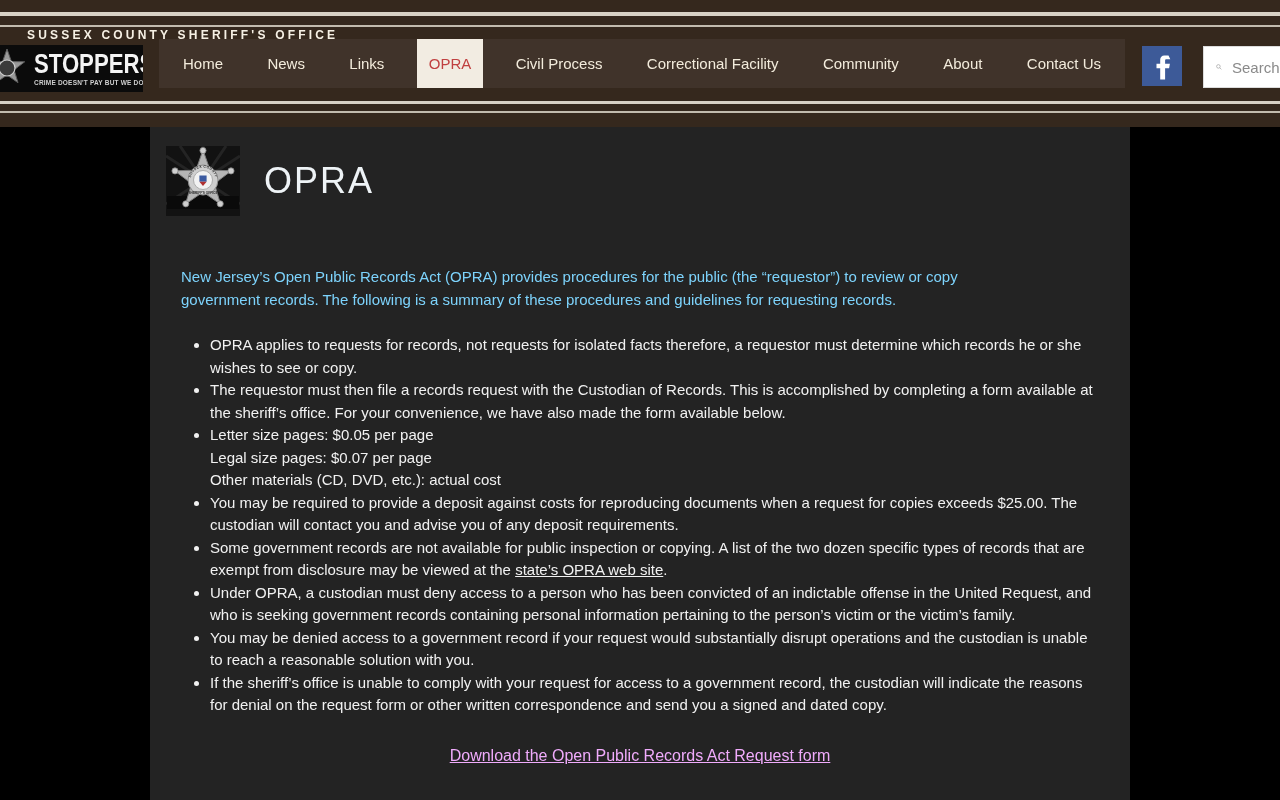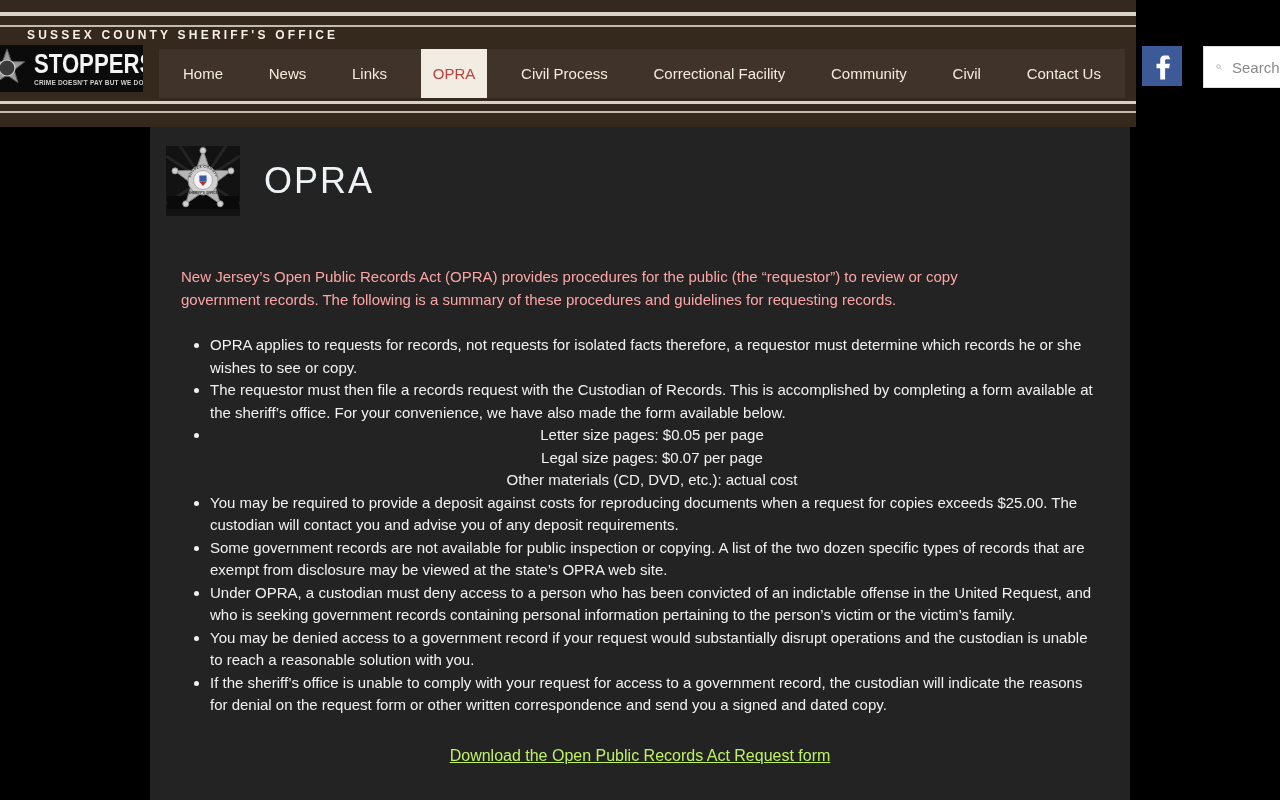--- a/index.html
+++ b/index.html
@@ -3,21 +3,21 @@
 <meta charset="utf-8">
 <style>
   html,body{margin:0;padding:0;}
   body{
     width:1280px;height:800px;overflow:hidden;background:#000;
     font-family:"Liberation Sans",sans-serif;
   }
   .stage{position:relative;width:1280px;height:800px;background:#000;}
 
   
-  .hdr{position:absolute;left:0;top:0;width:1136px;height:127px;background:#35281d;}
+  .hdr{position:absolute;left:0;top:0;width:1280px;height:127px;background:#35281d;}
   .stripe{position:absolute;left:0;width:100%;}
   .s1{top:12px;height:4px;background:#d8d1c5;}
   .s2{top:25px;height:2px;background:#c2bbae;}
   .s3{top:101px;height:3px;background:#d8d1c5;}
   .s4{top:111px;height:2px;background:#c2bbae;}
 
   .site-title{
     position:absolute;left:27px;top:28px;
     font-size:12px;font-weight:bold;letter-spacing:3.2px;color:#f6f0e4;white-space:nowrap;
   }
@@ -31,21 +31,21 @@
   .cs-title{
     color:#f4f4f4;font-weight:bold;font-size:27px;letter-spacing:0;
     transform:scaleX(0.82);transform-origin:left center;white-space:nowrap;
   }
   .cs-tagline{
     color:#cfcfcf;font-weight:bold;font-size:6.5px;letter-spacing:.2px;
     margin-top:2px;white-space:nowrap;
   }
 
   .nav{
-    position:absolute;left:159px;top:49px;width:966px;height:49px;background:#40332a;
+    position:absolute;left:159px;top:39px;width:966px;height:49px;background:#40332a;
     display:flex;align-items:stretch;justify-content:space-between;
     padding:0 12px;box-sizing:border-box;
   }
   .nav-item{
     display:flex;align-items:center;padding:0 12px;
     color:#f3ecdc;font-size:15px;text-decoration:none;cursor:pointer;white-space:nowrap;
   }
   .nav-item.active{background:#f2ece2;color:#c04040;}
 
   .fb{
@@ -68,31 +68,31 @@
   .content{
     position:absolute;left:150px;top:127px;width:980px;height:673px;
     background:#232323;color:#f1f1f1;overflow:hidden;
   }
   .title-row{display:flex;align-items:center;gap:24px;padding:19px 0 0 16px;}
   .badge{flex:0 0 auto;}
   h1.page-title{
     margin:0;font-size:36px;font-weight:400;letter-spacing:2px;color:#eef3f6;
   }
   .intro{
-    margin:50px 94px 0 31px;font-size:15px;line-height:22.5px;color:#fca5a5;
+    margin:50px 94px 0 31px;font-size:15px;line-height:22.5px;color:#7dd3fc;
   }
   ul.info-list{
     margin:23px 36px 4px 31px;padding-left:29px;list-style:disc;
   }
   ul.info-list li{font-size:15px;line-height:22.5px;color:#f1f1f1;}
   ul.info-list li::marker{color:#f1f1f1;}
-  .block{display:block;text-align:center;}
-  a.inline-link{color:#f1f1f1;cursor:pointer;}
+  .block{display:block;}
+  a.inline-link{color:#f1f1f1;text-decoration:underline;cursor:pointer;}
   .download{text-align:center;margin-top:30px;font-size:16px;}
-  .download a{color:#bef264;text-decoration:underline;cursor:pointer;}
+  .download a{color:#f0abfc;text-decoration:underline;cursor:pointer;}
 </style>
 </head>
 <body>
 
 <div class="stage">
 
   <header class="hdr">
     <div class="stripe s1"></div>
     <div class="stripe s2"></div>
     <div class="stripe s3"></div>
@@ -112,21 +112,21 @@
     </div>
 
     <nav class="nav">
       <a class="nav-item">Home</a>
       <a class="nav-item">News</a>
       <a class="nav-item">Links</a>
       <a class="nav-item active">OPRA</a>
       <a class="nav-item">Civil Process</a>
       <a class="nav-item">Correctional Facility</a>
       <a class="nav-item">Community</a>
-      <a class="nav-item">Civil</a>
+      <a class="nav-item">About</a>
       <a class="nav-item">Contact Us</a>
     </nav>
 
     <a class="fb">
       <svg width="40" height="40" viewBox="0 0 40 40">
         <path fill="#ffffff" d="M26.5 9.5h-4.2c-2.4 0-4.1 1.8-4.1 4.2v4h-3.7v4.6h3.7v11.2h4.9V22.3h4l.8-4.6h-4.8v-3.2c0-.8.5-1.3 1.3-1.3h3.9z"></path>
       </svg>
     </a>
 
     <div class="search">

